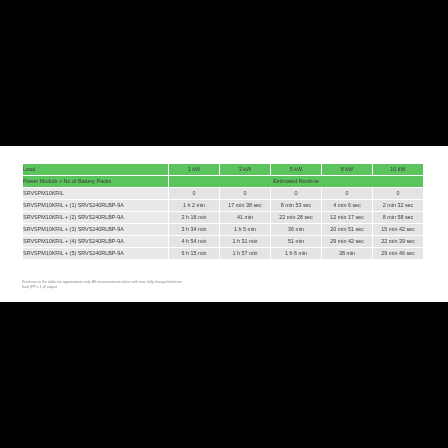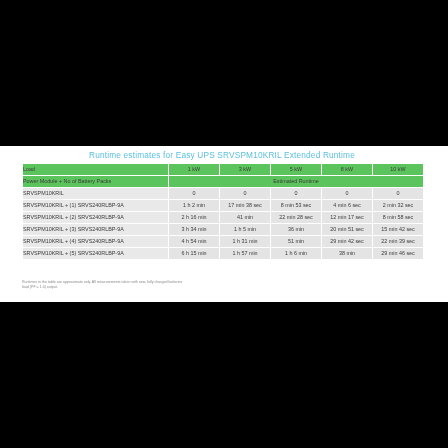--- a/index.html
+++ b/index.html
@@ -111,21 +111,20 @@
 </style>
 </head>
 <body>
 
 <div id="viewport">
 
   <div class="letterbox" id="letterbox-top"></div>
 
   <div id="page">
 
-    <div id="doc-title">Runtime estimates for Easy UPS SRVSPM10KRIL Extended Runtime</div>
 
     <table id="runtime-table">
       <colgroup>
         <col class="c-label">
         <col class="c-data">
         <col class="c-data">
         <col class="c-data">
         <col class="c-data">
         <col class="c-data">
       </colgroup>

